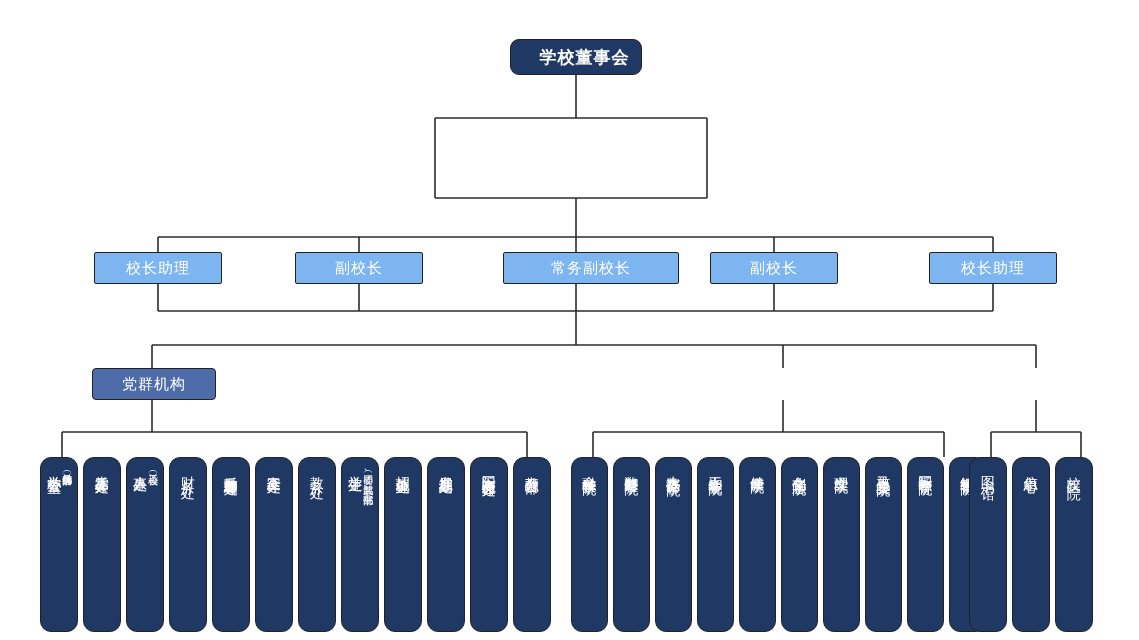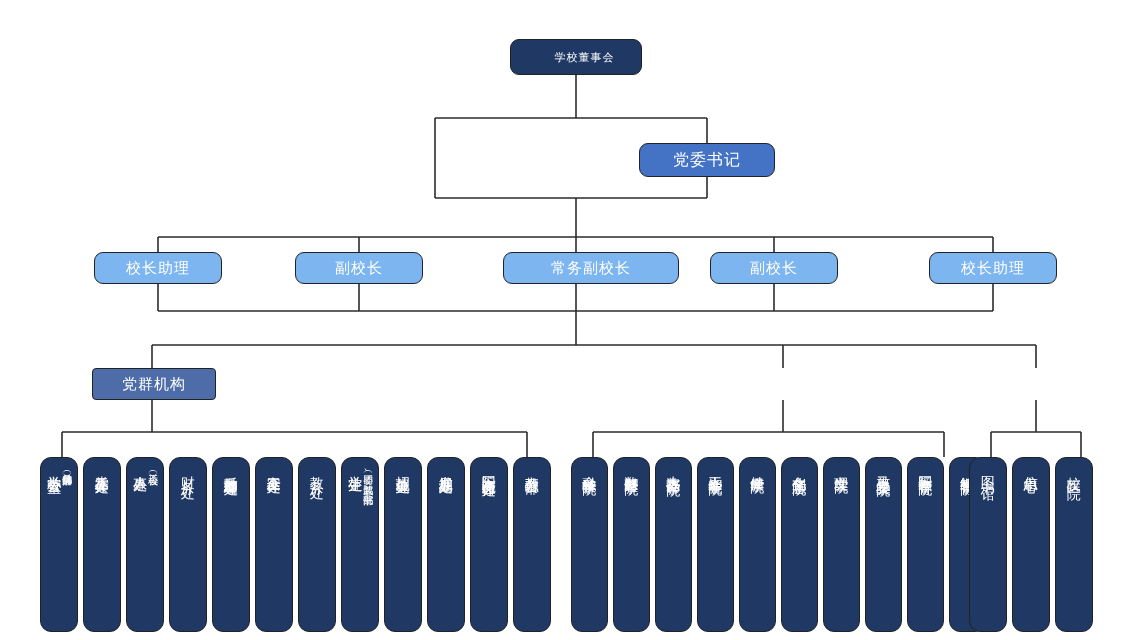--- a/index.html
+++ b/index.html
@@ -23,28 +23,28 @@
     box-sizing:border-box;
     border:1.5px solid #222222;
     display:flex;align-items:center;justify-content:center;
     color:#ffffff;
     text-align:center;
     letter-spacing:1px;
     white-space:nowrap;
   }
   .node.root{
     background:#1F3864;border-radius:9px;
-    font-size:11px;font-weight:400;padding-left:17px;
+    font-size:17px;font-weight:700;padding-left:17px;
   }
   .node.lvl2{
     background:#4472C4;border-radius:9px;
     font-size:16px;
   }
   .node.lvl3{
-    background:#7CB5EF;border-radius:9px;
+    background:#7CB5EF;border-radius:2px;
     font-size:15px;color:#ffffff;
   }
   .node.cat{
     background:#4E6DA8;border-radius:4px;
     font-size:15px;
   }
 
   
   .leaf{
     position:absolute;
@@ -125,23 +125,20 @@
     <line x1="1036" y1="400" x2="1036" y2="432"></line>
     <line x1="991" y1="432" x2="1081" y2="432"></line>
     <line x1="991" y1="432" x2="991" y2="457"></line>
     <line x1="1081" y1="432" x2="1081" y2="457"></line>
   </svg>
 
   <div class="node root" style="left:510px;top:39px;width:132px;height:36px;">
     <span>学校董事会</span>
   </div>
 
-  <div class="node lvl2" style="left:639px;top:143px;width:136px;height:34px;">
-    <span>党委书记</span>
-  </div>
 
   <div class="node lvl3" style="left:94px;top:252px;width:128px;height:32px;">
     <span>校长助理</span>
   </div>
   <div class="node lvl3" style="left:295px;top:252px;width:128px;height:32px;">
     <span>副校长</span>
   </div>
   <div class="node lvl3" style="left:503px;top:252px;width:176px;height:32px;">
     <span>常务副校长</span>
   </div>

